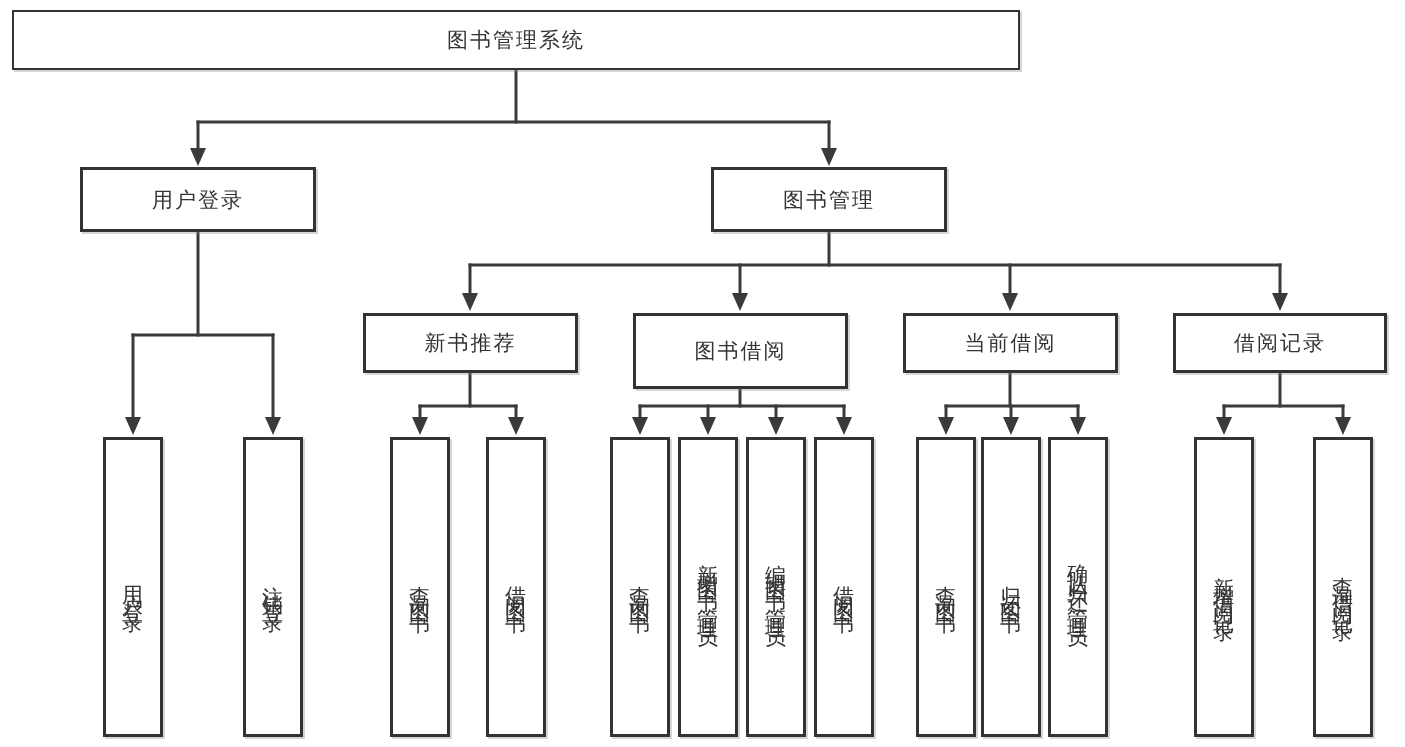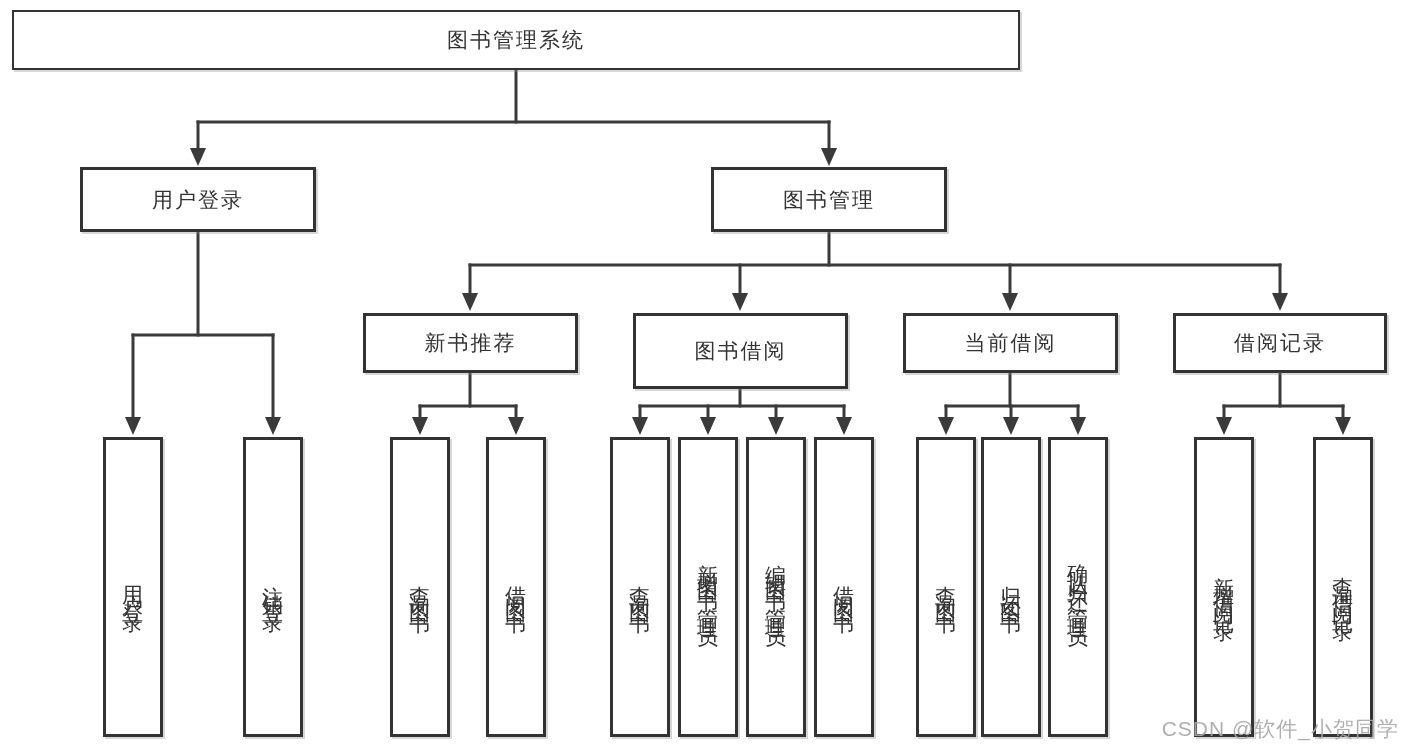--- a/index.html
+++ b/index.html
@@ -195,15 +195,14 @@
     <span class="vlabel">确认归还（管理员）</span>
   </div>
 
   <div class="node" style="left:1194px; top:437px; width:60px; height:300px;">
     <span class="vlabel">新增借阅记录</span>
   </div>
   <div class="node" style="left:1313px; top:437px; width:60px; height:300px;">
     <span class="vlabel">查询借阅记录</span>
   </div>
 
-  <div class="watermark">CSDN @软件_小贺同学</div>
 
 </div>
 
 </body></html>

